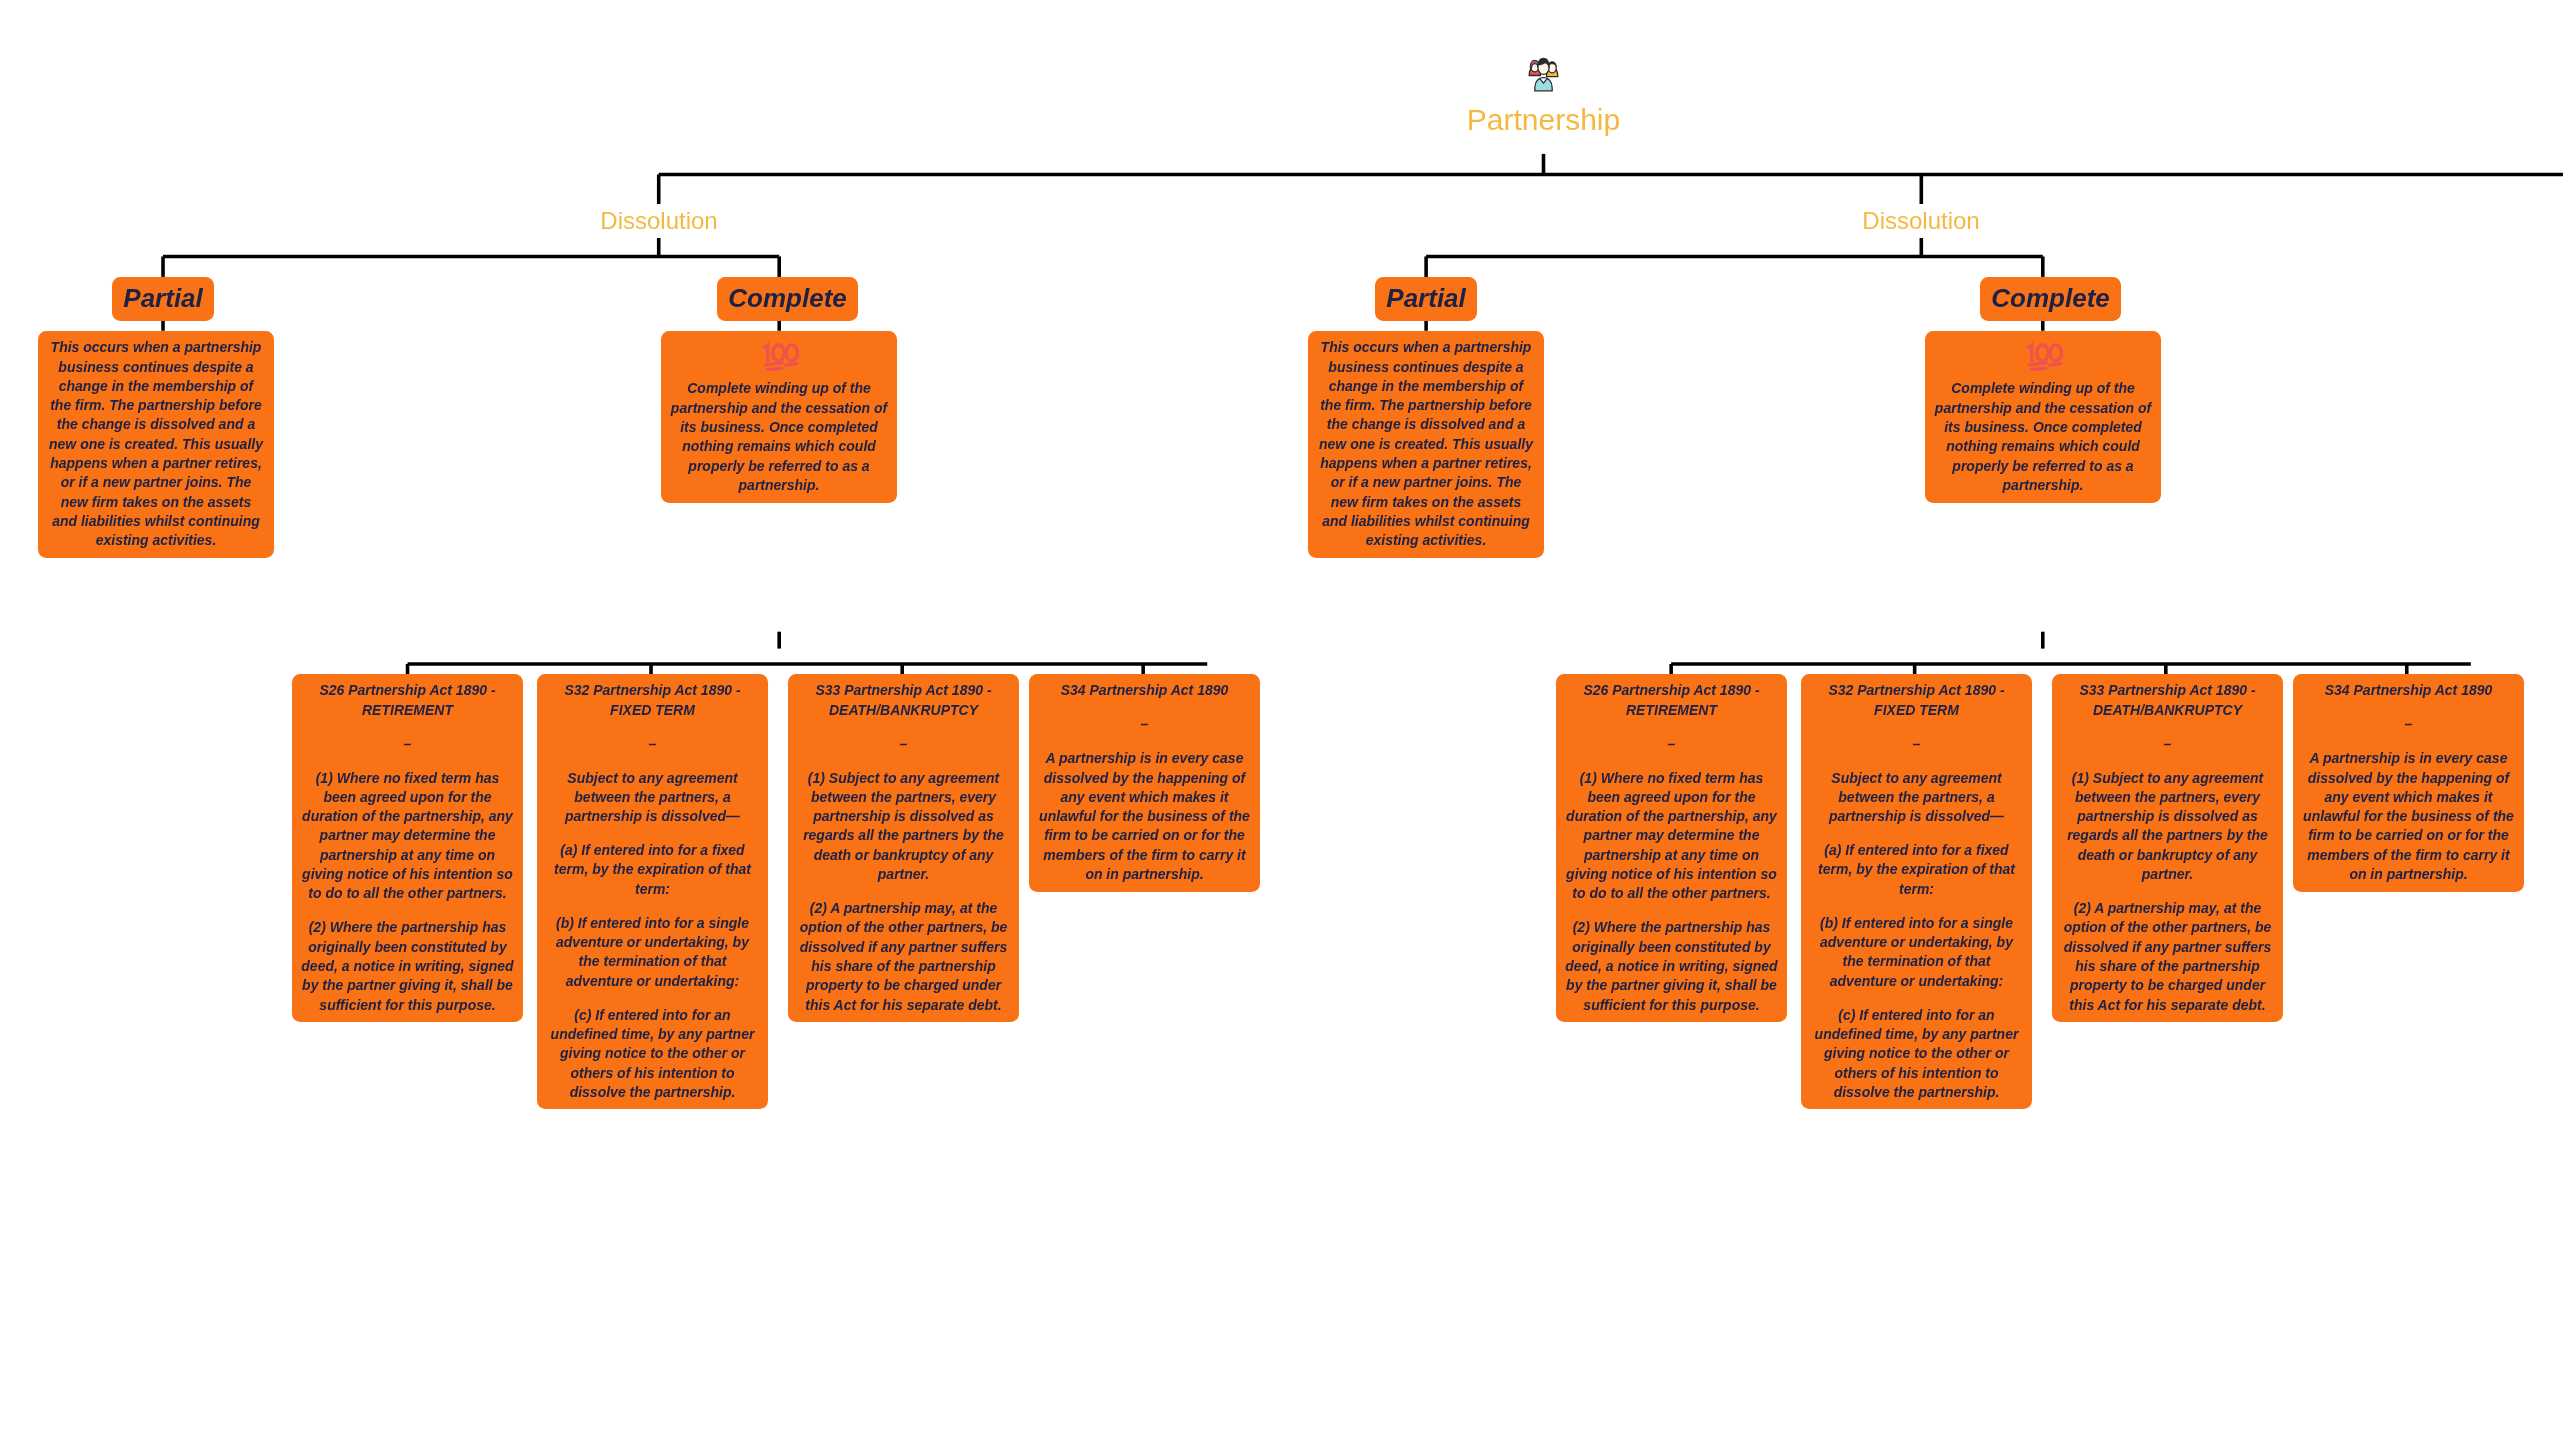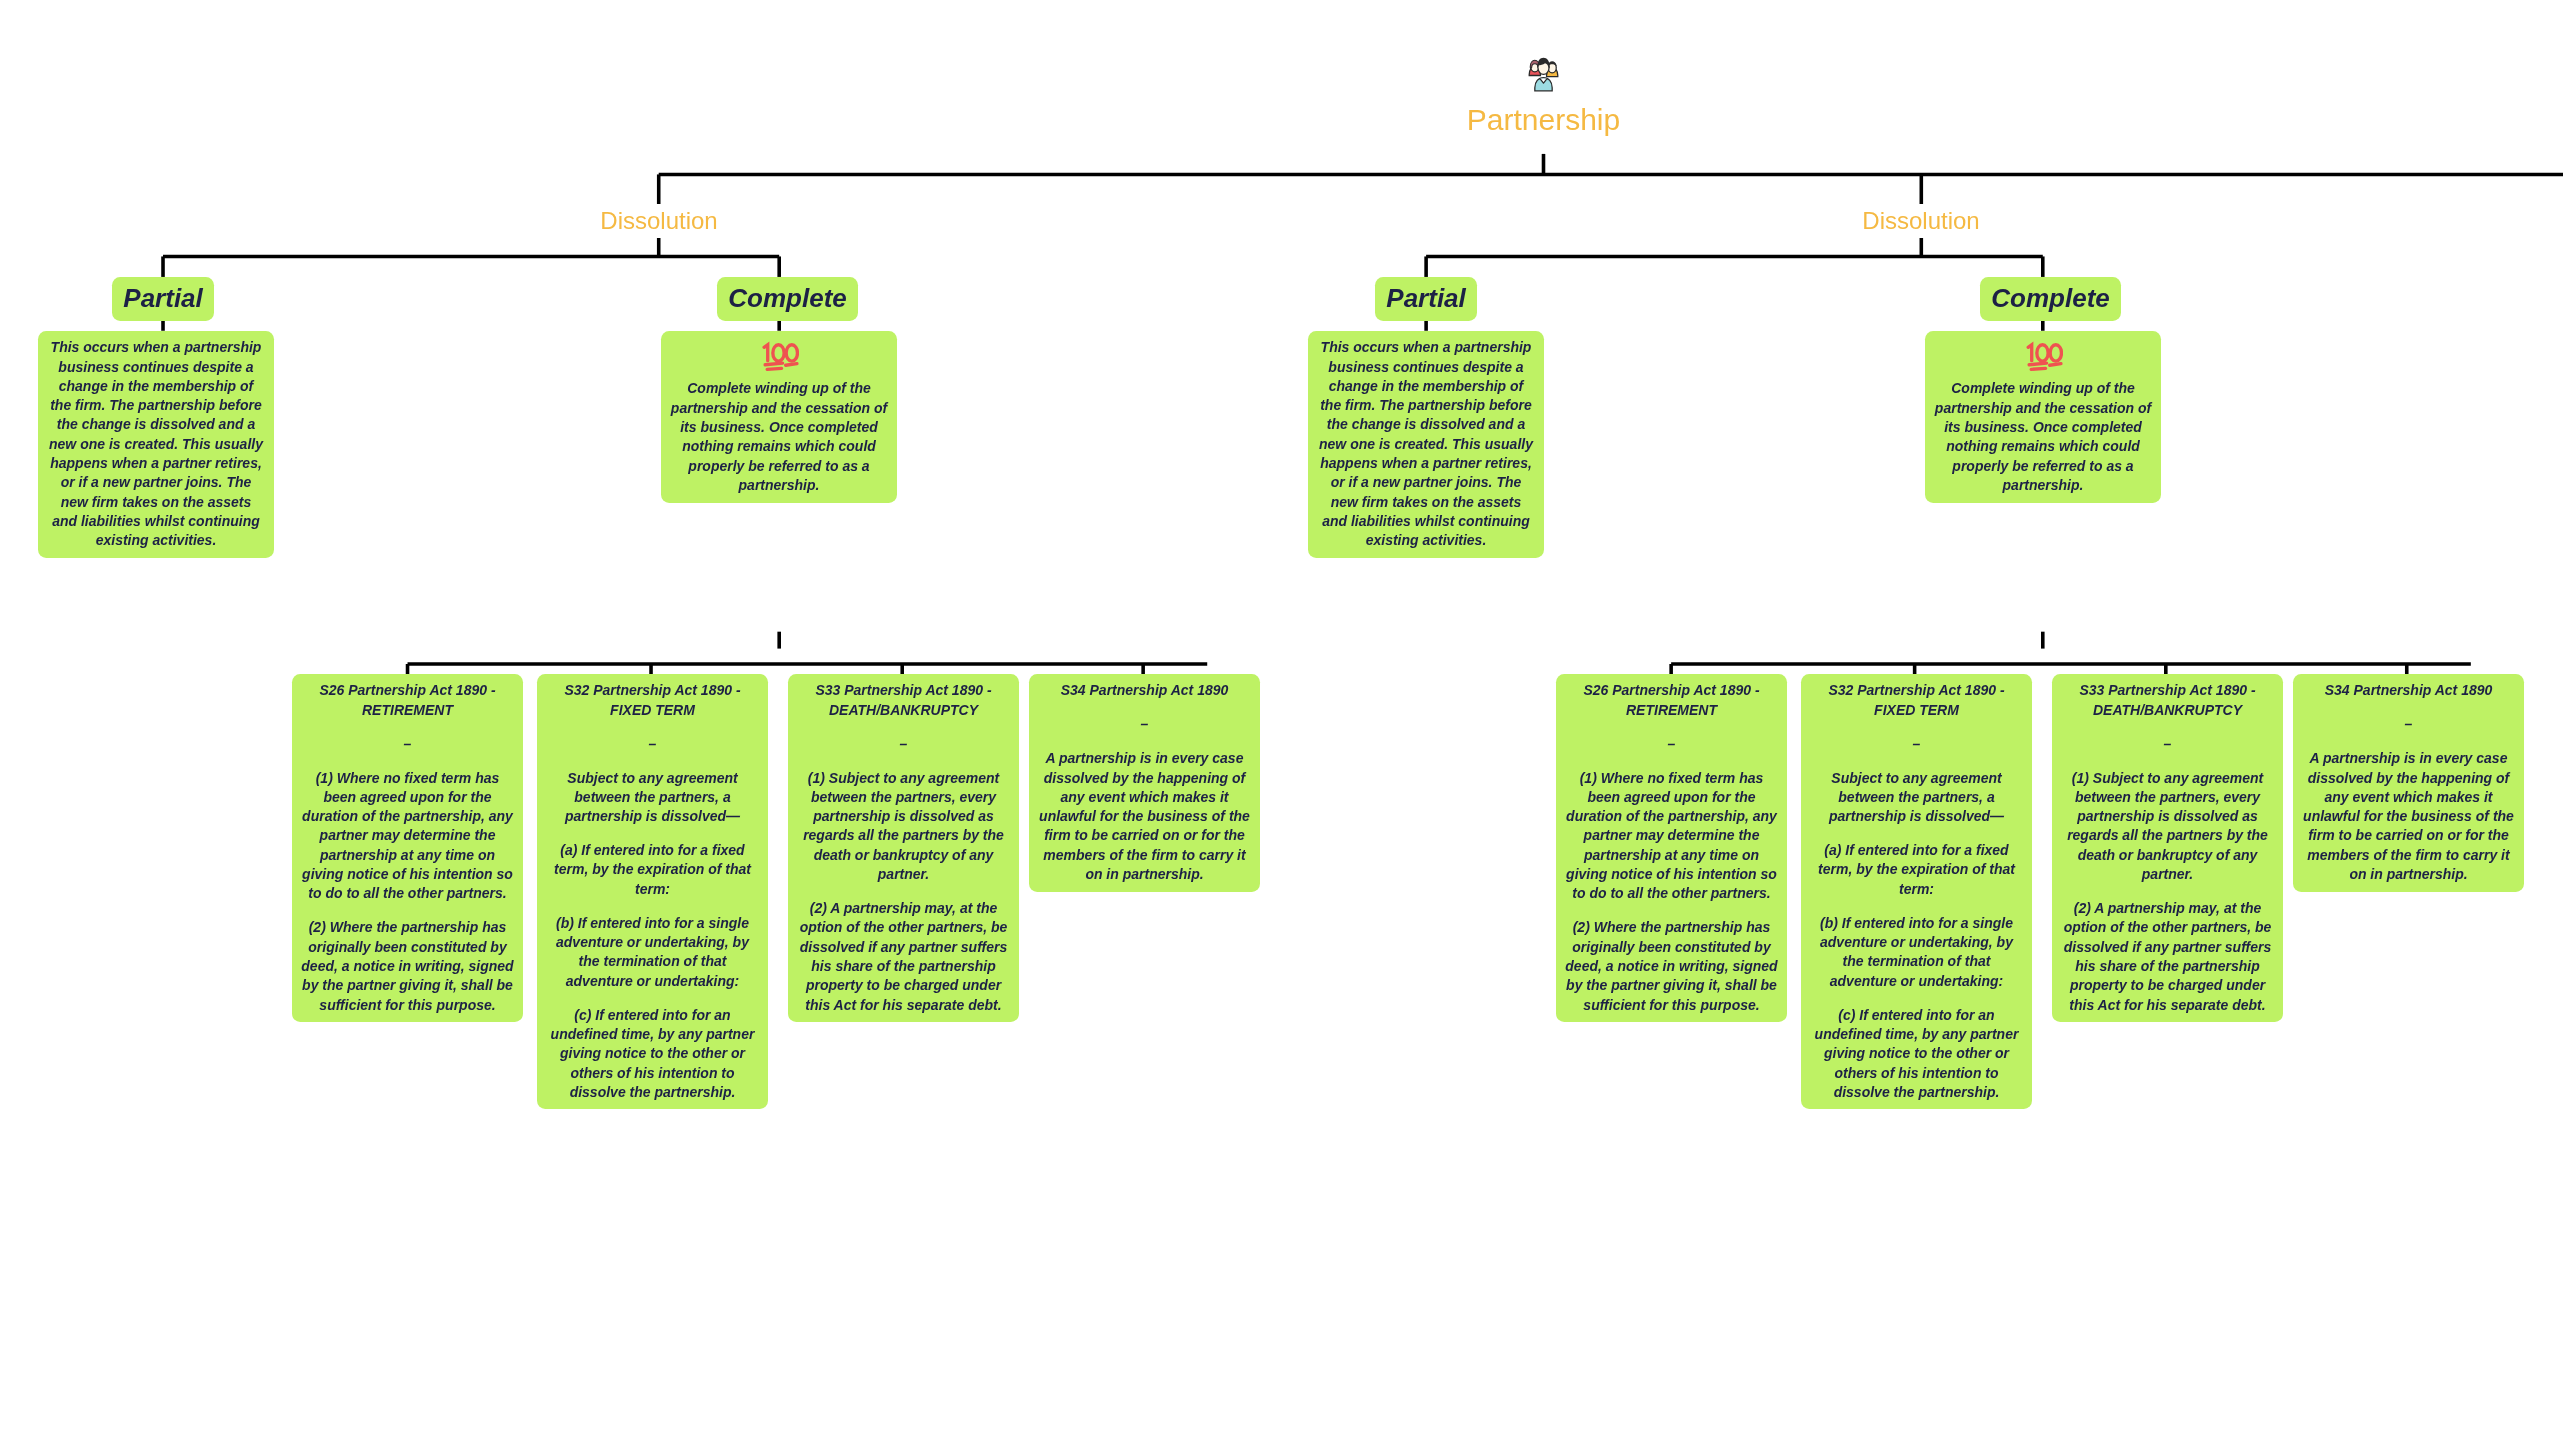--- a/index.html
+++ b/index.html
@@ -40,21 +40,21 @@
     font-size:24px;
     font-weight:400;
     white-space:nowrap;
     text-align:center;
     background:#ffffff;
     padding:3.1px 7.2px;
     font-style:normal;
   }
 
   .topic{
-    background:#bef264;
+    background:#f97316;
     border-radius:8.2px;
     color:#1d2145;
     font-style:italic;
     font-weight:700;
     text-align:center;
     padding:7.2px 9.2px;
     box-sizing:border-box;
     line-height:1.30;
   }
   .topic.small{

